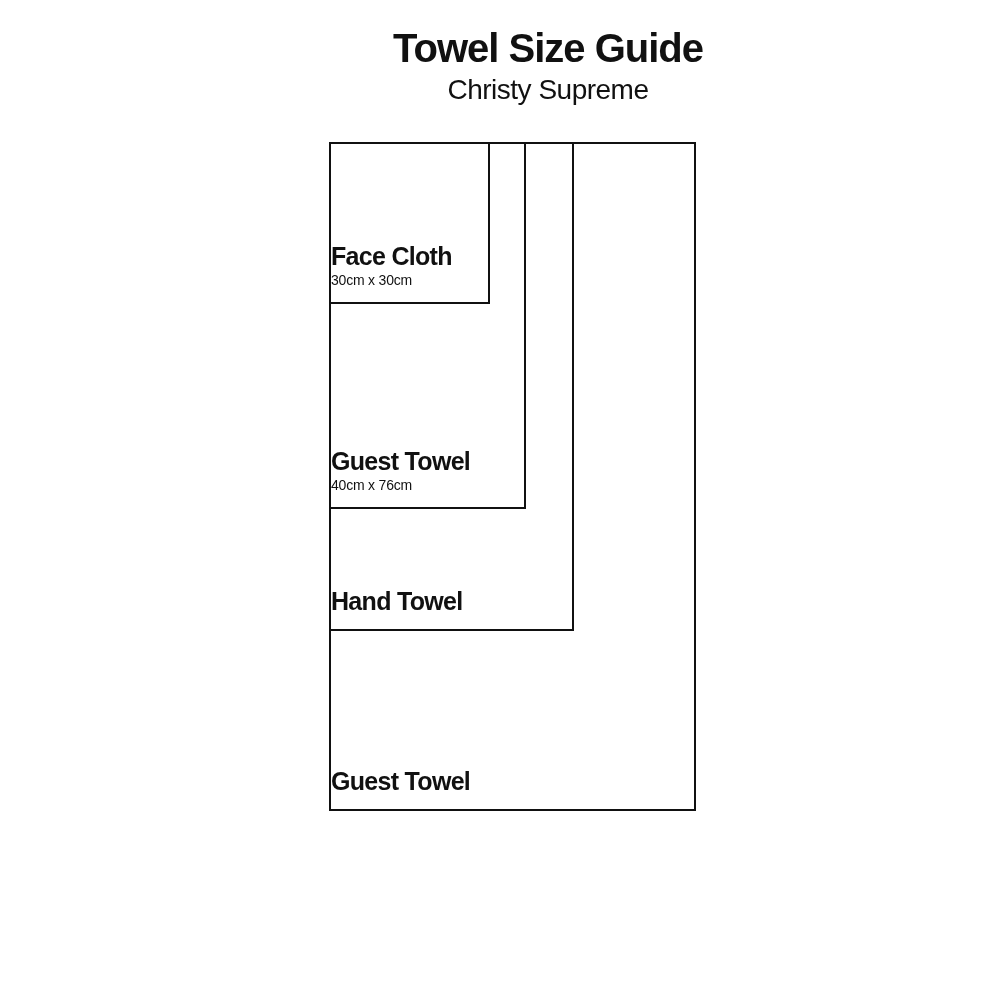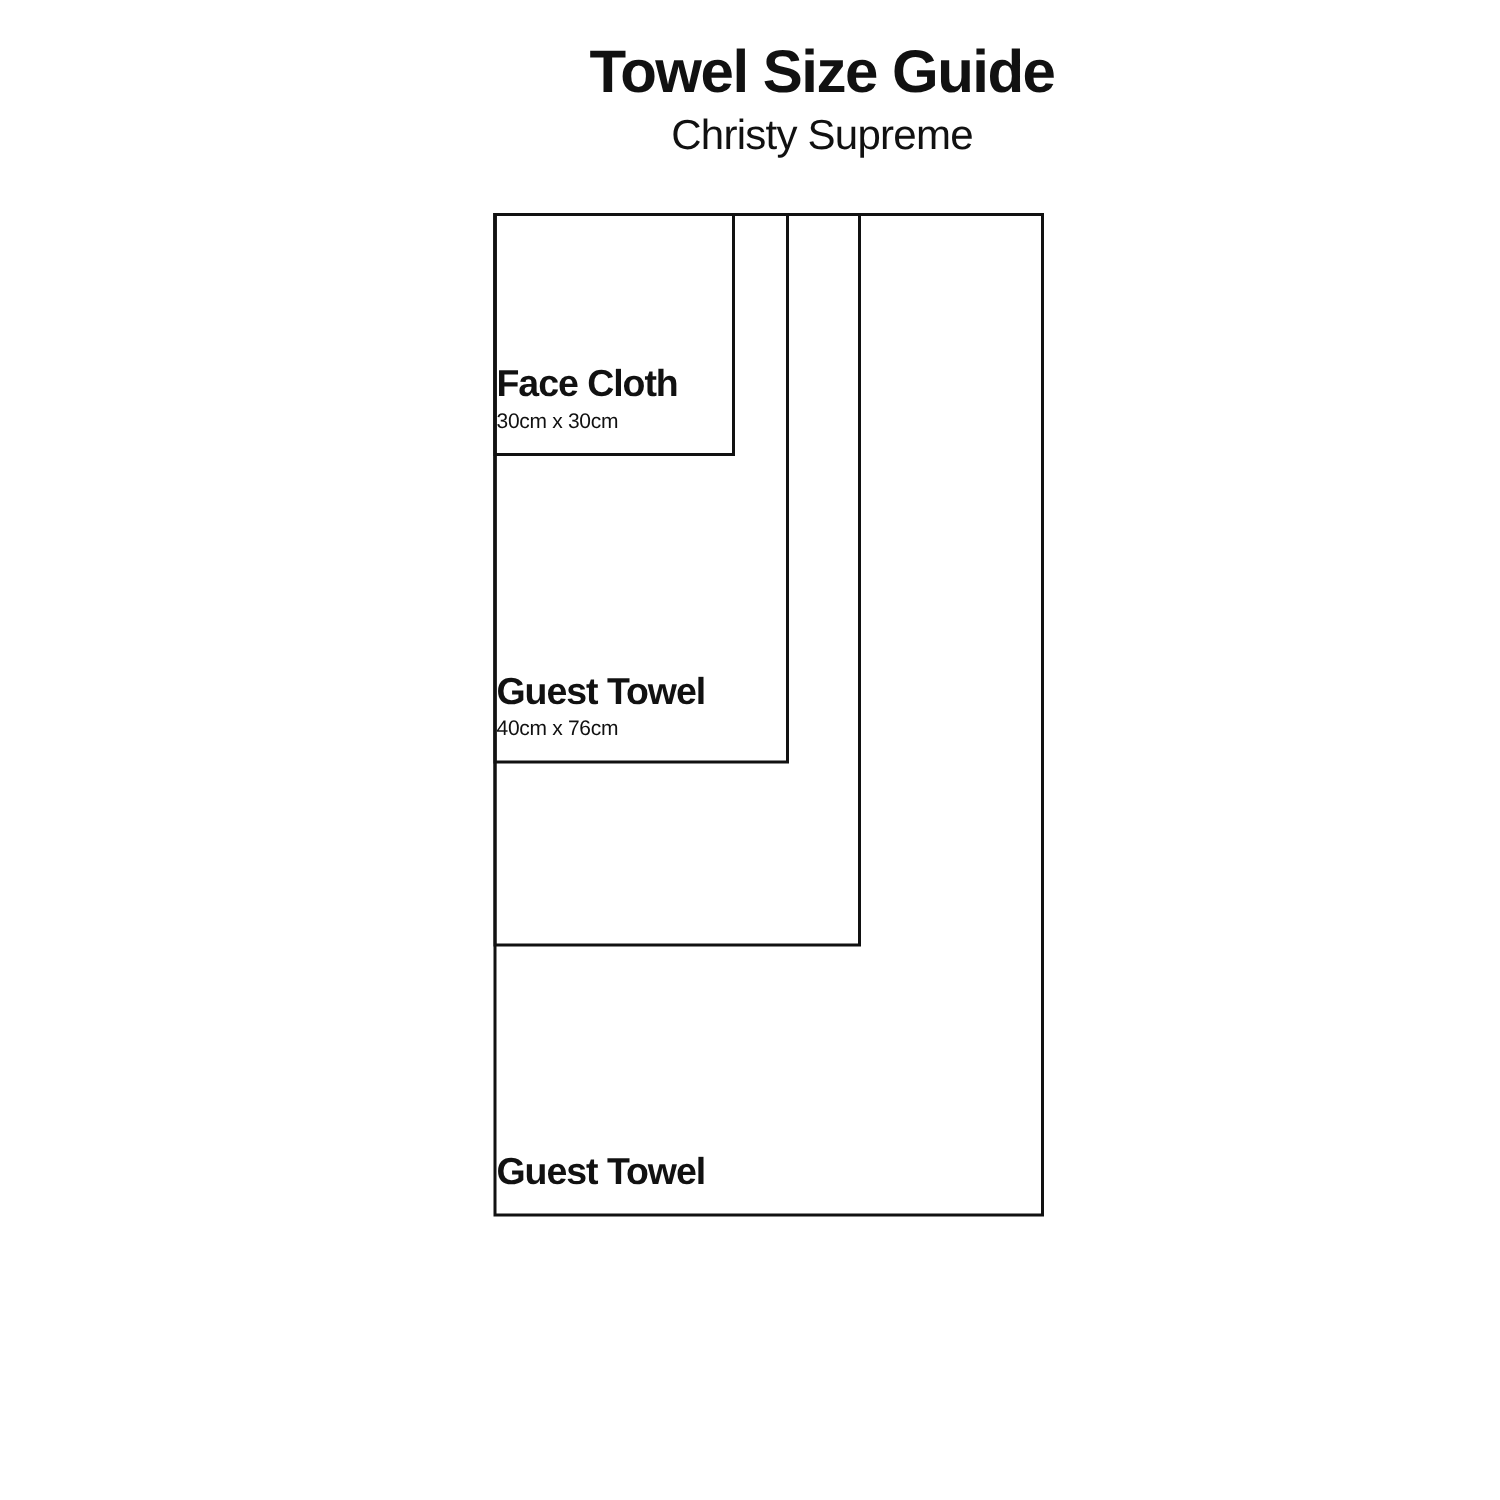--- a/index.html
+++ b/index.html
@@ -84,20 +84,21 @@
 
 
   <div class="rect r-bath-towel">
     <div class="label">
       <div class="towel-name">Guest Towel</div>
     </div>
   </div>
 
   <div class="rect r-hand-towel">
     <div class="label">
+      <div class="towel-name">Hand Towel</div>
     </div>
   </div>
 
   <div class="rect r-guest-towel">
     <div class="label">
       <div class="towel-name">Guest Towel</div>
       <div class="towel-dims">40cm x 76cm</div>
     </div>
   </div>
 

